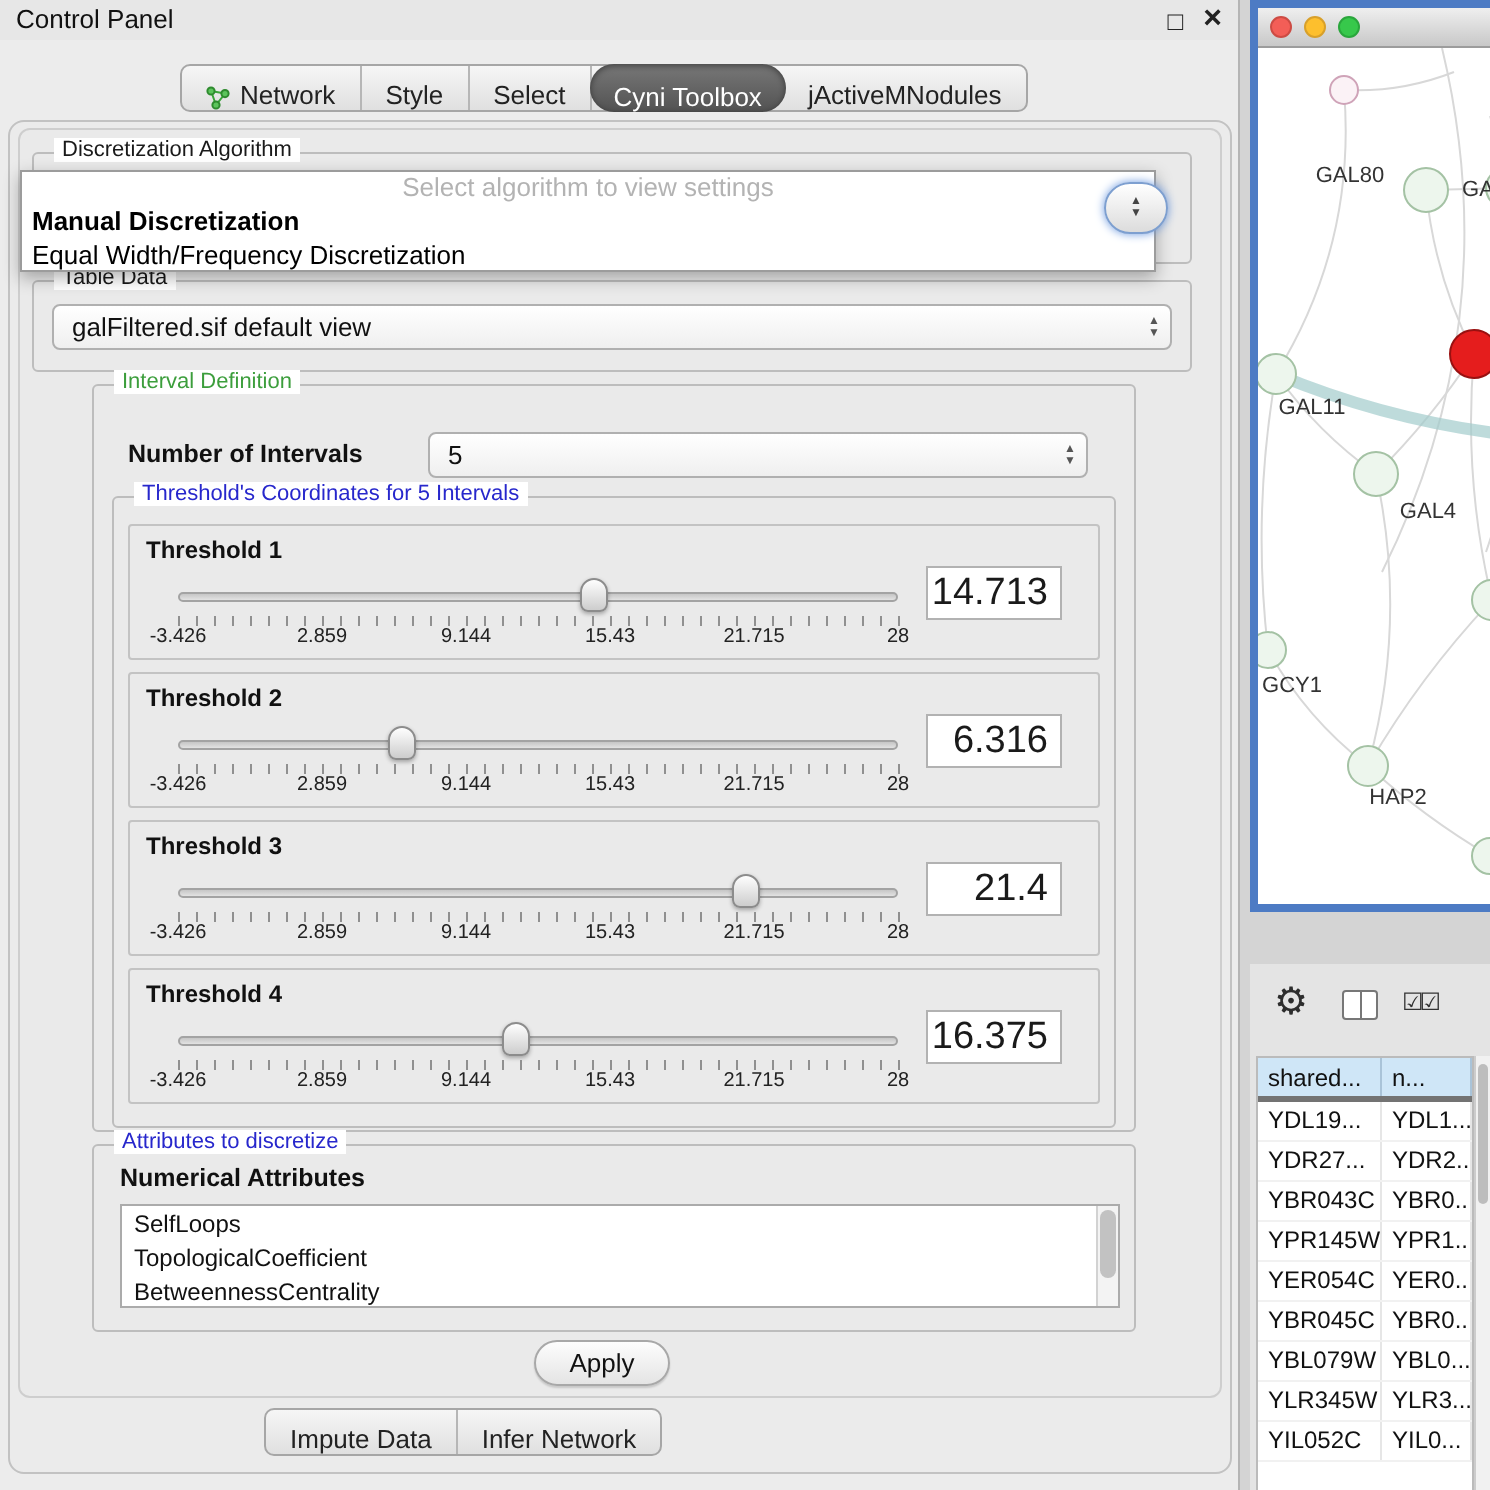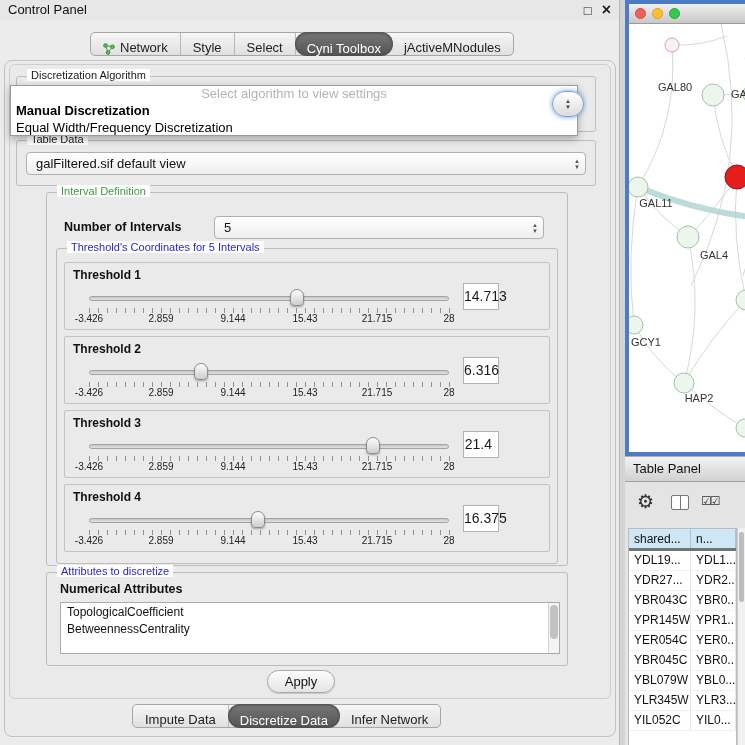--- a/index.html
+++ b/index.html
@@ -44,21 +44,21 @@
   .thresh-label{position:absolute;left:8px;top:5px;font-size:12px;font-weight:bold;color:#111}
   .slider{position:absolute;left:24px;top:26px;width:360px;height:18px}
   .track{position:absolute;left:0;right:0;top:7px;height:5px;background:linear-gradient(#c6c6c6,#e2e2e2);border:1px solid #a3a3a3;border-radius:3px}
   .thumb{position:absolute;top:0;width:14px;height:17px;margin-left:-7px;background:linear-gradient(#fefefe,#cdcdcd);border:1px solid #8c8c8c;border-radius:7px 7px 4px 4px;box-shadow:0 1px 2px rgba(0,0,0,.3)}
   .ticks{position:absolute;left:24px;top:45px;width:361px;height:5px;background-image:repeating-linear-gradient(90deg,#909090 0 1px,transparent 1px 9px)}
   .scale{position:absolute;left:24px;top:50px;width:360px;height:12px}
   .scale span{position:absolute;top:0;transform:translateX(-50%);font-size:10px;color:#222;white-space:nowrap}
   .scale span:nth-child(1){left:0}.scale span:nth-child(2){left:20%}
   .scale span:nth-child(3){left:40%}.scale span:nth-child(4){left:60%}
   .scale span:nth-child(5){left:80%}.scale span:nth-child(6){left:100%}
-  .value-box{position:absolute;left:398px;top:20px;width:36px;height:27px;background:#fff;border:1px solid #b2b2b2;font-size:14px;line-height:25px;text-align:right;padding-right:6px}
+  .value-box{position:absolute;left:398px;top:20px;width:68px;height:27px;background:#fff;border:1px solid #b2b2b2;font-size:19px;line-height:25px;text-align:right;padding-right:6px}
 
   .bold-label{position:absolute;font-size:12.5px;font-weight:bold;color:#111}
 
   .listbox{position:absolute;left:60px;top:602px;width:500px;height:52px;background:#fff;border:1px solid #ababab;overflow:hidden}
   .list-items{position:absolute;left:0;top:1px;right:12px;bottom:0}
   .list-item{font-size:12px;line-height:17px;padding-left:6px;color:#111;white-space:nowrap}
   .vscroll{position:absolute;right:0;top:0;bottom:0;width:11px;background:#f3f3f3;border-left:1px solid #d2d2d2}
   .vthumb{position:absolute;left:1px;right:1px;top:2px;height:34px;background:#c2c2c2;border-radius:5px}
 
   .apply-btn{position:absolute;left:267px;top:670px;width:68px;height:23px;border:1px solid #a8a8a8;border-radius:12px;background:linear-gradient(#fdfdfd,#e4e4e4);font-size:13px;line-height:21px;text-align:center;color:#111;box-shadow:0 1px 1px rgba(0,0,0,.15)}
@@ -242,36 +242,34 @@
       </div>
       <div class="value-box">16.375</div>
     </div>
 
     <div class="group" style="left:46px;top:572px;width:522px;height:94px">
       <div class="group-label lbl-blue">Attributes to discretize</div>
     </div>
     <div class="bold-label" style="left:60px;top:582px">Numerical Attributes</div>
     <div class="listbox">
       <div class="list-items" id="attr-items">
+          <div class="list-item">SelfLoops</div>
           <div class="list-item">TopologicalCoefficient</div>
           <div class="list-item">BetweennessCentrality</div>
         </div>
       <div class="vscroll">
           <div class="vthumb"></div>
         </div>
     </div>
 
     <div class="apply-btn">Apply</div>
 
     <div class="seg" style="left:132px;top:704px">
       <div class="s">
           <span>Impute Data</span>
-        </div>
-      <div class="s sel">
-          <span>Discretize Data</span>
         </div>
       <div class="s">
           <span>Infer Network</span>
         </div>
     </div>
   </div>
 
   <div id="net-window" style="border-color: rgb(77, 123, 196);">
     <div class="net-titlebar">
       <div class="light red"></div>
@@ -308,21 +306,20 @@
           <circle cx="117" cy="276" r="10" fill="#edf6ed" stroke="#a4c2a4"></circle>
           <circle cx="5" cy="301" r="9" fill="#edf6ed" stroke="#a4c2a4"></circle>
           <text x="17" y="322" text-anchor="middle" font-size="11" fill="#333" font-family="&quot;Liberation Sans&quot;, sans-serif">GCY1</text>
           <circle cx="55" cy="359" r="10" fill="#edf6ed" stroke="#a4c2a4"></circle>
           <text x="70" y="378" text-anchor="middle" font-size="11" fill="#333" font-family="&quot;Liberation Sans&quot;, sans-serif">HAP2</text>
           <circle cx="116" cy="404" r="9" fill="#edf6ed" stroke="#a4c2a4"></circle>
         </svg>
     </div>
   </div>
 
-  <div id="tp-header">Table Panel</div>
 
   <div id="tp-body">
     <div class="tp-toolbar">
       <div class="gear">⚙</div>
       <div class="columns-icon"></div>
       <div class="checks">☑☑</div>
     </div>
 
     <div class="tp-table">
       <div class="tp-hrow">

